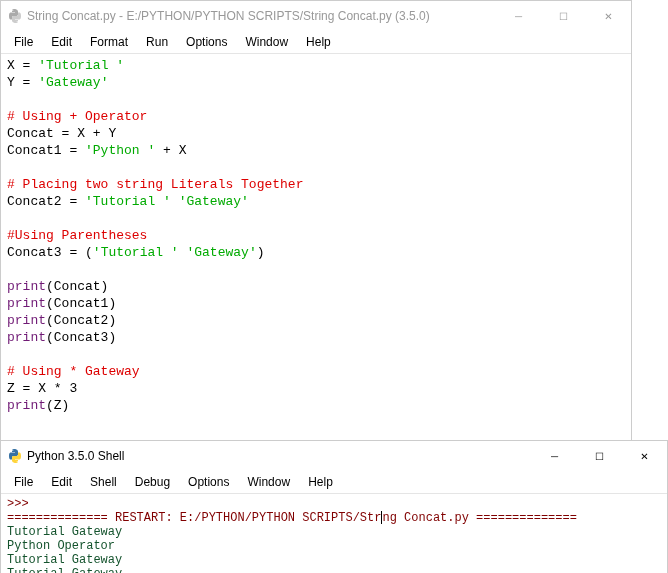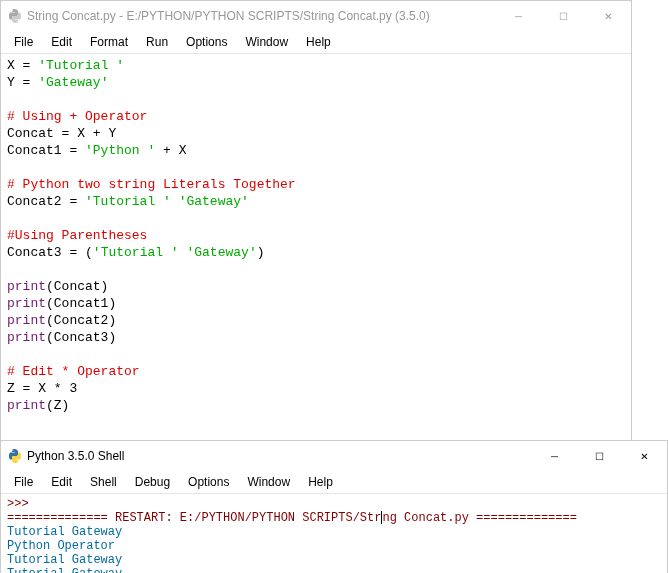--- a/index.html
+++ b/index.html
@@ -81,21 +81,21 @@
   background: #fff;
   white-space: pre;
   overflow: hidden;
 }
 .k-name { color: #000; }
 .k-op { color: #000; }
 .k-str { color: #00aa00; }
 .k-com { color: #dd0000; }
 .k-builtin { color: #701a75; }
 .k-prompt { color: #800000; }
-.k-out { color: #0369a1; margin-top: 37px; }
+.k-out { color: #14532d; margin-top: 37px; }
 .cursor {
   display: inline-block;
   width: 1px;
   height: 13px;
   background: #000;
   vertical-align: middle;
   margin: 0;
 }
 </style>
 </head>
@@ -127,32 +127,32 @@
     <div class="menu-item">Window</div>
     <div class="menu-item">Help</div>
   </div>
   <div class="code-area"><span class="k-name">X</span><span class="k-op"> = </span><span class="k-str">'Tutorial '</span>
 <span class="k-name">Y</span><span class="k-op"> = </span><span class="k-str">'Gateway'</span>
 
 <span class="k-com"># Using + Operator</span>
 <span class="k-name">Concat</span><span class="k-op"> = X + Y</span>
 <span class="k-name">Concat1</span><span class="k-op"> = </span><span class="k-str">'Python '</span><span class="k-op"> + X</span>
 
-<span class="k-com"># Python two string Literals Together</span>
+<span class="k-com"># Placing two string Literals Together</span>
 <span class="k-name">Concat2</span><span class="k-op"> = </span><span class="k-str">'Tutorial '</span><span> </span><span class="k-str">'Gateway'</span>
 
 <span class="k-com">#Using Parentheses</span>
 <span class="k-name">Concat3</span><span class="k-op"> = (</span><span class="k-str">'Tutorial '</span><span> </span><span class="k-str">'Gateway'</span><span class="k-op">)</span>
 
 <span class="k-builtin">print</span><span class="k-op">(Concat)</span>
 <span class="k-builtin">print</span><span class="k-op">(Concat1)</span>
 <span class="k-builtin">print</span><span class="k-op">(Concat2)</span>
 <span class="k-builtin">print</span><span class="k-op">(Concat3)</span>
 
-<span class="k-com"># Edit * Operator</span>
+<span class="k-com"># Using * Gateway</span>
 <span class="k-name">Z</span><span class="k-op"> = X * </span><span class="k-name">3</span>
 <span class="k-builtin">print</span><span class="k-op">(Z)</span></div>
 </div>
 
 <div class="window shell-window">
   <div class="titlebar active">
     <span class="title-icon">
       <svg width="16" height="16" viewBox="0 0 16 16">
           <path d="M7 1C5 1 5 2.5 5 2.5V4h3v.5H3.5S2 4.5 2 8s1.5 3.5 1.5 3.5H5V9.5S5 8 6.5 8h3S11 8 11 6.5v-3S11 1 7 1z" fill="#3671a3"></path>
           <circle cx="5.8" cy="2.5" r=".5" fill="#fff"></circle>

